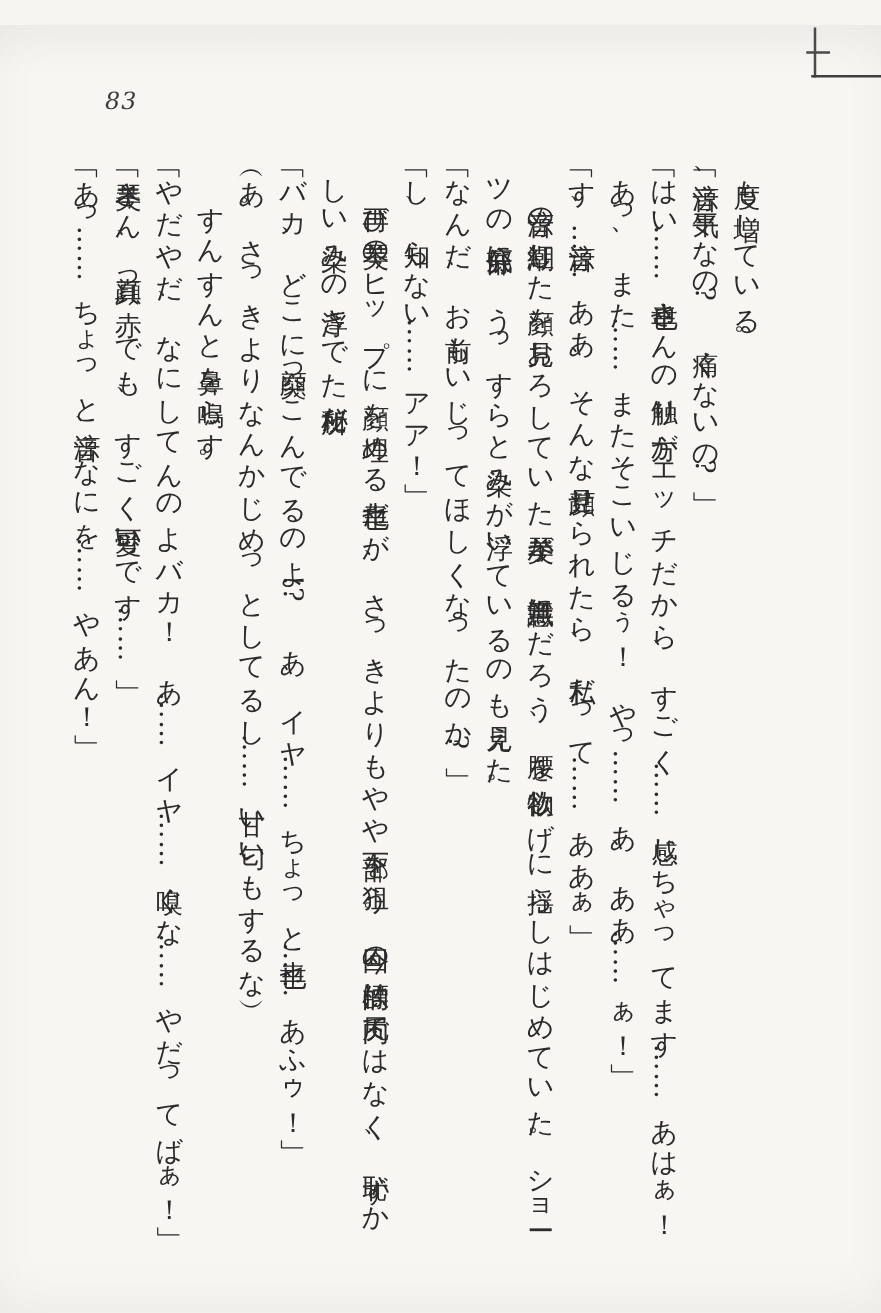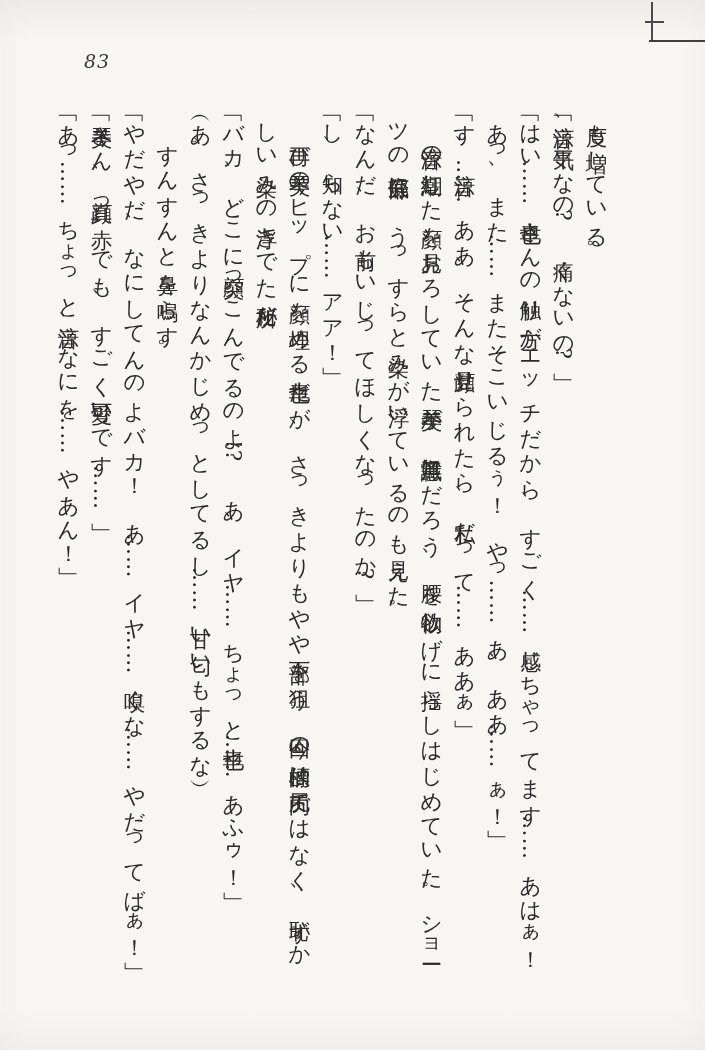--- a/index.html
+++ b/index.html
@@ -12,20 +12,21 @@
     position: relative;
     overflow: hidden;
     background: #f6f5f2;
     font-family: "DejaVu Serif", "Liberation Serif", serif;
   }
   .page {
     position: absolute;
     inset: 0;
     background: linear-gradient(180deg, #f0efec 0%, #f7f6f3 4%, #f7f6f3 96%, #f3f2ef 100%);
     box-shadow: inset 0 0 40px rgba(0,0,0,0.03);
+    margin-top: 20px;
   }
   .page-number {
     position: absolute;
     left: 84px;
     top: 50px;
     font-size: 19px;
     font-style: italic;
     color: #3a3a3a;
     letter-spacing: 1px;
   }

